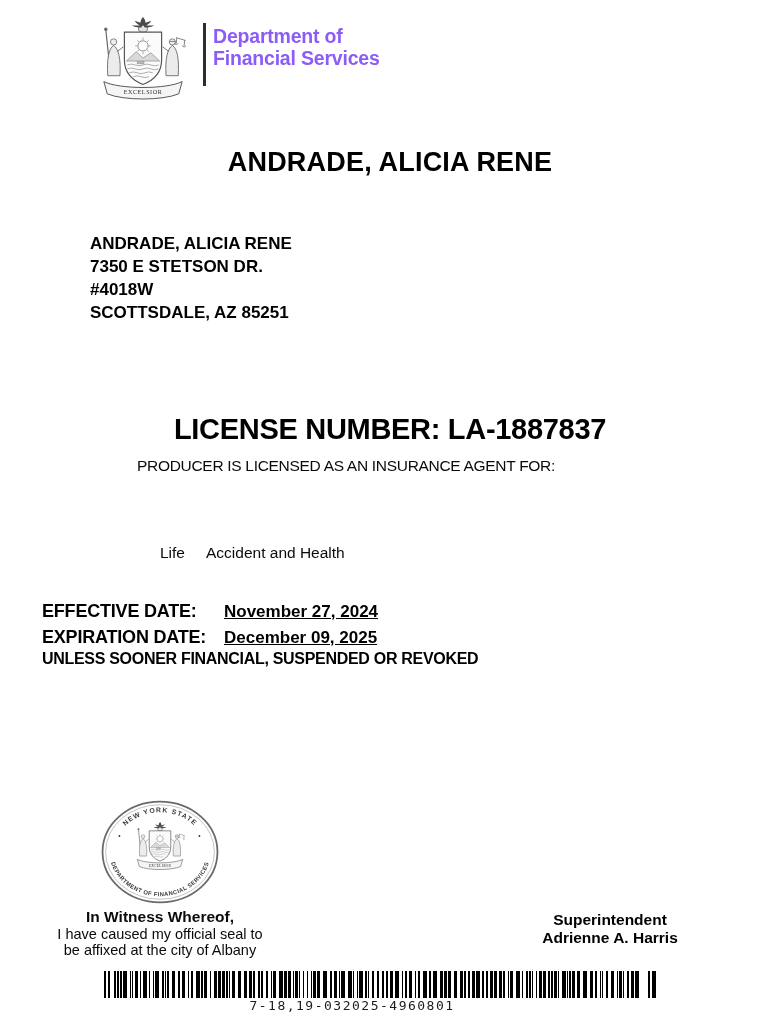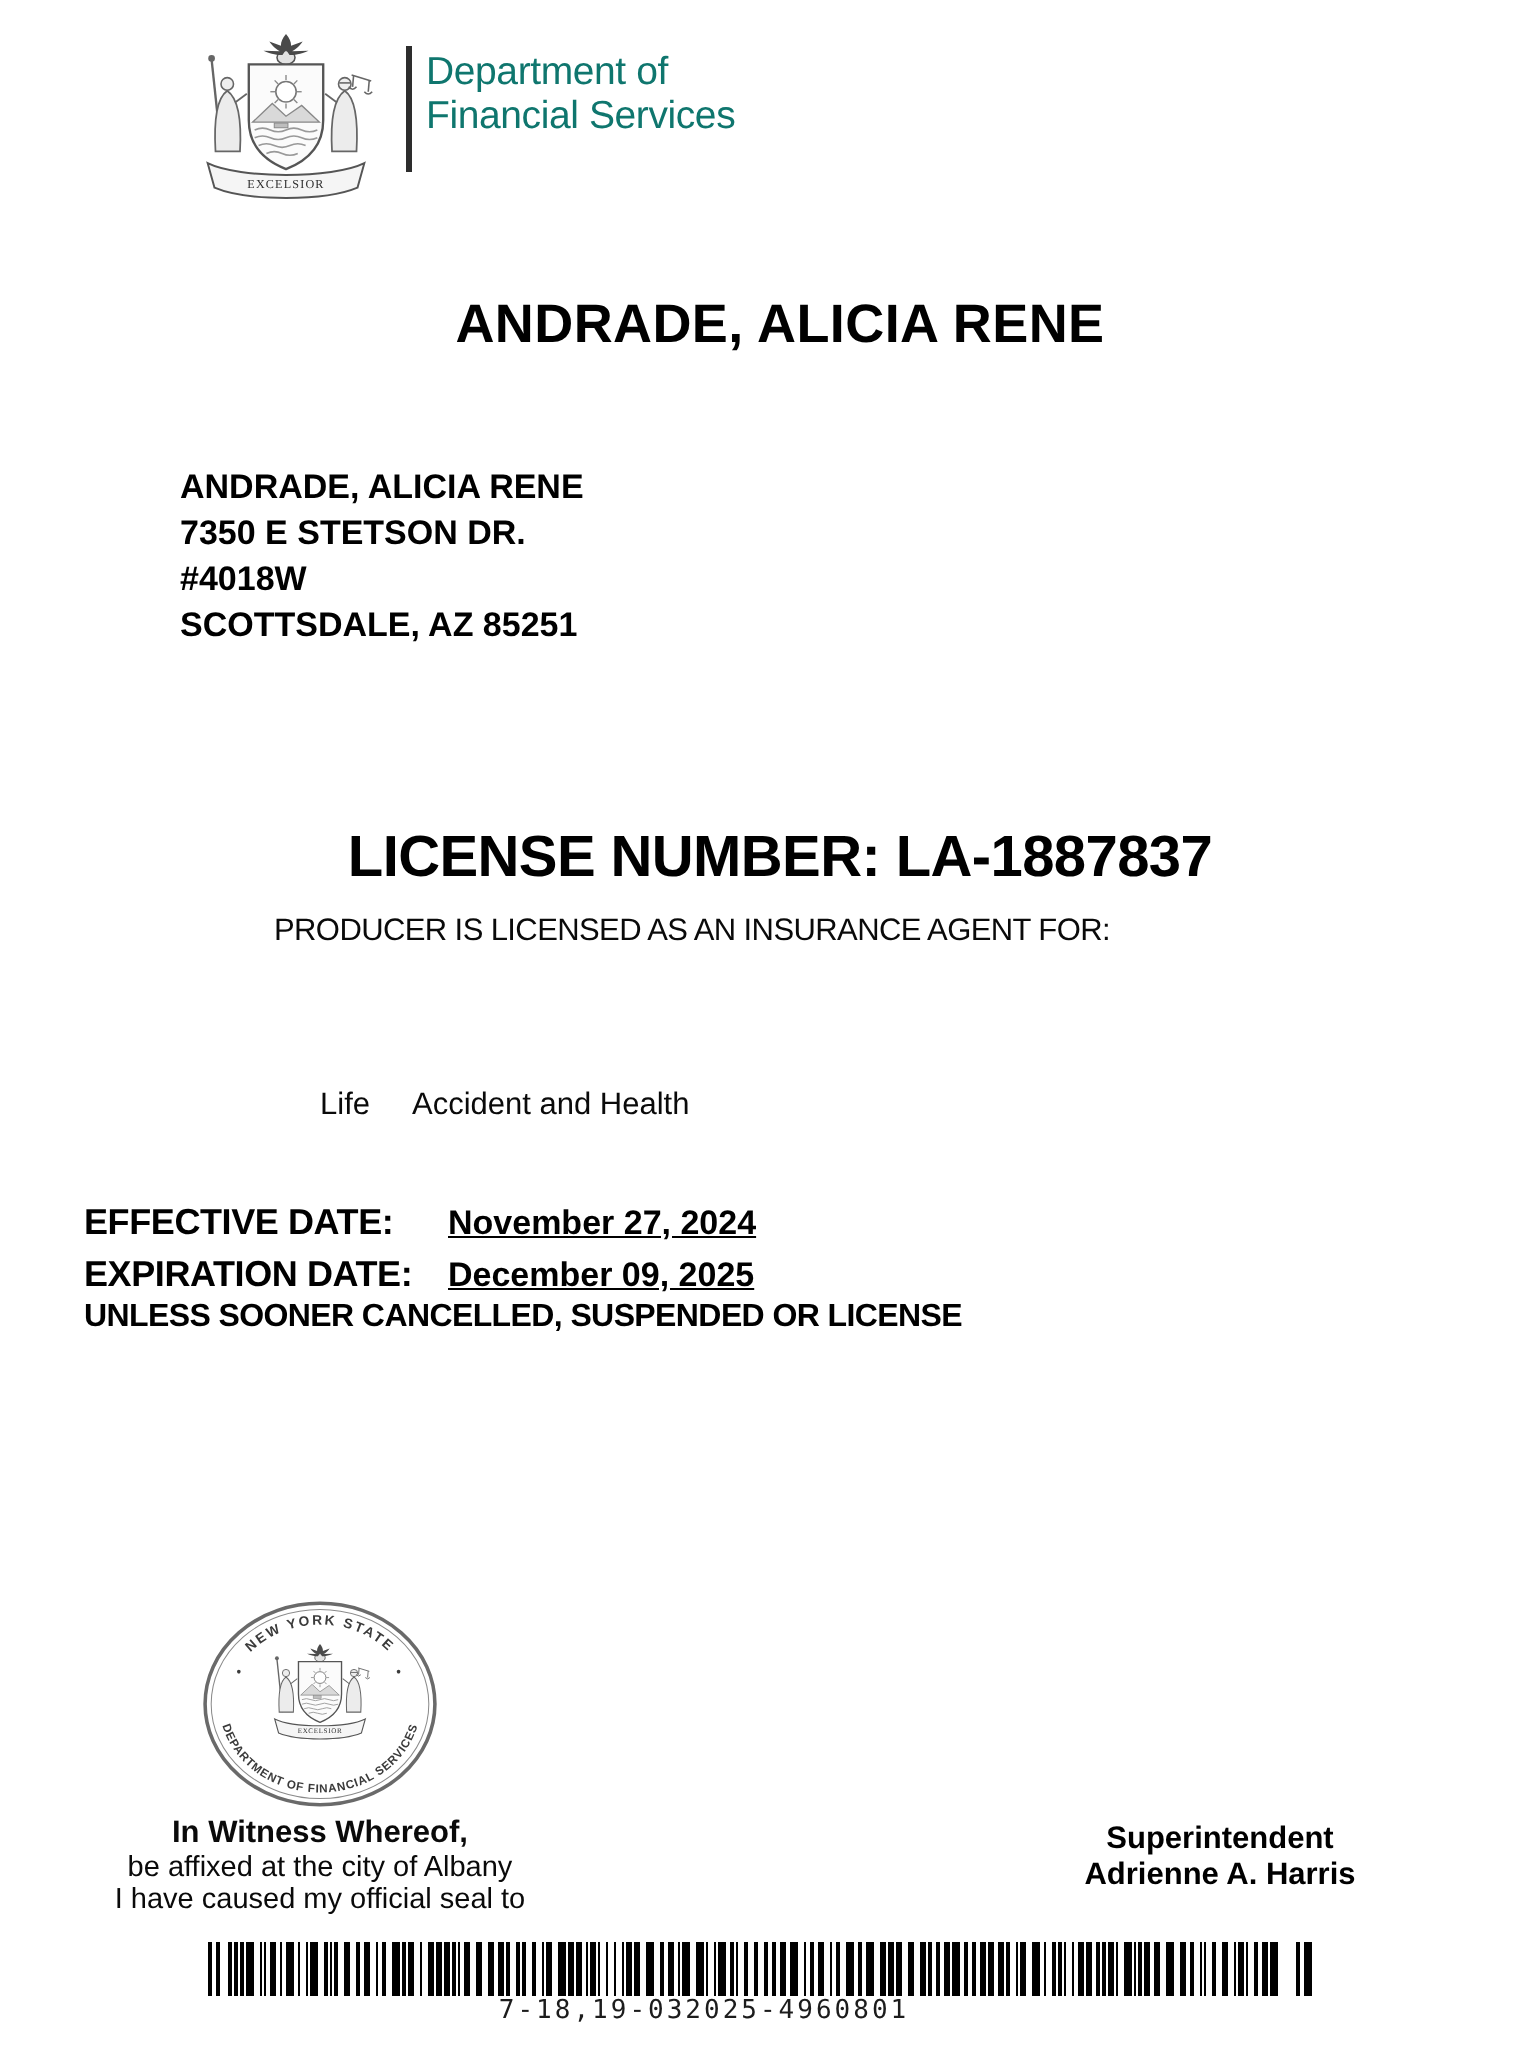--- a/index.html
+++ b/index.html
@@ -7,21 +7,21 @@
   .page {
     position:relative; width:764px; height:1036px; margin:0 auto;
     background:#ffffff; overflow:hidden;
     font-family:"Liberation Sans", sans-serif; color:#000;
   }
   
   .masthead-seal { position:absolute; left:94px; top:16px; }
   .masthead-divider { position:absolute; left:203px; top:23px; width:3px; height:63px; background:#2d2d2d; }
   .agency-name {
     position:absolute; left:213px; top:26px;
-    font-size:19.5px; line-height:21.5px; font-weight:normal; color:#0f766e; letter-spacing:-0.2px;
+    font-size:19.5px; line-height:21.5px; font-weight:bold; color:#8b5cf6; letter-spacing:-0.2px;
   }
   
   .name-heading {
     position:absolute; left:8px; top:147px; width:764px; text-align:center;
     font-size:27px; font-weight:bold; letter-spacing:0.2px;
   }
   .address-block {
     position:absolute; left:90px; top:232px;
     font-size:17px; font-weight:bold; line-height:23px;
   }
@@ -157,21 +157,21 @@
     <div class="date-row">
       <span class="date-label">EFFECTIVE DATE:</span>
       <span class="date-value">November 27, 2024</span>
     </div>
     <div class="date-row">
       <span class="date-label">EXPIRATION DATE:</span>
       <span class="date-value">December 09, 2025</span>
     </div>
   </div>
 
-  <div class="condition-line">UNLESS SOONER CANCELLED, SUSPENDED OR LICENSE</div>
+  <div class="condition-line">UNLESS SOONER FINANCIAL, SUSPENDED OR REVOKED</div>
 
   <div class="official-seal">
     <svg viewBox="0 0 236 208" width="120" height="106">
       <ellipse cx="118" cy="104" rx="113" ry="99" fill="#ffffff" stroke="#6a6a6a" stroke-width="3.5"></ellipse>
       <ellipse cx="118" cy="104" rx="107" ry="93" fill="none" stroke="#8a8a8a" stroke-width="1"></ellipse>
       <defs>
         <path id="seal-arc-top" d="M 42.5 61.5 A 90 78 0 0 1 193.5 61.5" fill="none"></path>
         <path id="seal-arc-bottom" d="M 20.5 88.9 A 99 87 0 1 0 215.5 88.9" fill="none"></path>
       </defs>
       <text class="seal-ring-text" font-size="13.5" letter-spacing="2.2">
@@ -181,22 +181,22 @@
         <textPath href="#seal-arc-bottom" startOffset="50%" text-anchor="middle">DEPARTMENT OF FINANCIAL SERVICES</textPath>
       </text>
       <text x="36" y="76" font-size="13" fill="#3b3b3b">•</text>
       <text x="193" y="76" font-size="13" fill="#3b3b3b">•</text>
       <use href="#ny-arms" x="62" y="44" width="112" height="107"></use>
     </svg>
   </div>
 
   <div class="witness-block">
     <div class="witness-lead">In Witness Whereof,</div>
+    <div>I have caused my official seal to</div>
     <div>be affixed at the city of Albany</div>
-    <div>I have caused my official seal to</div>
   </div>
 
   <div class="signature-block">
     <div>Superintendent</div>
     <div>Adrienne A. Harris</div>
   </div>
 
   <div class="barcode">
     <svg width="552" height="27">
         <rect x="0" y="0" width="2" height="27" fill="#000"></rect>

